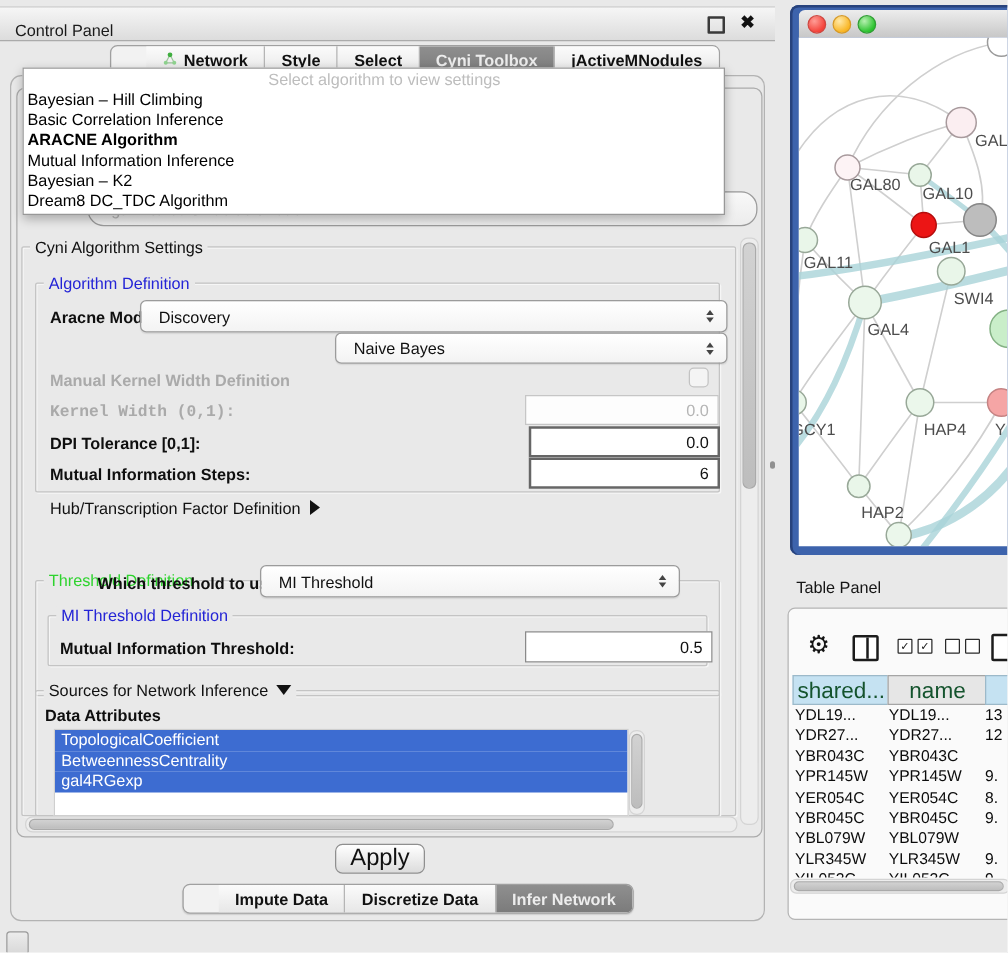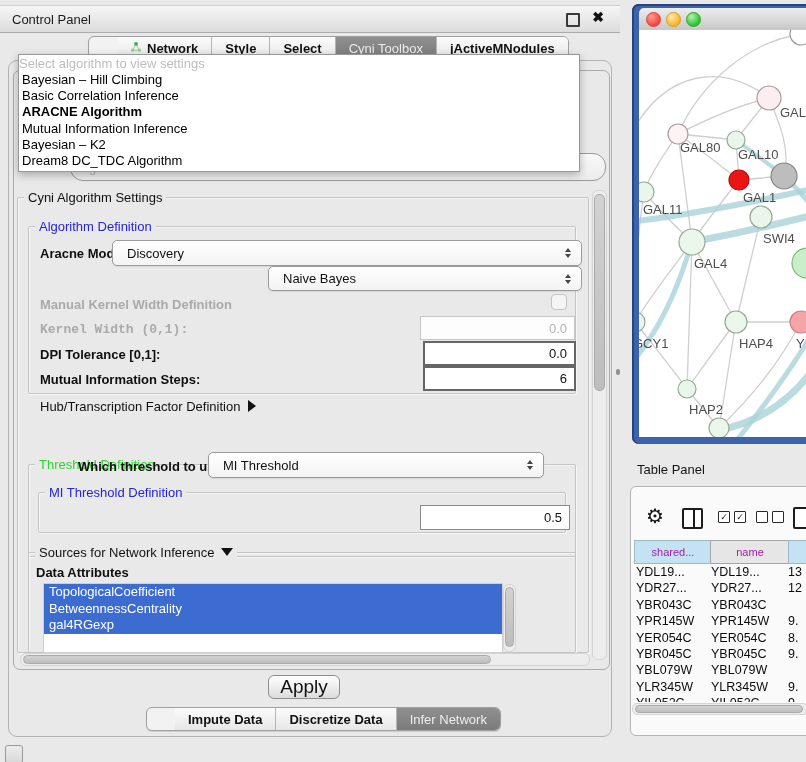--- a/index.html
+++ b/index.html
@@ -4,33 +4,33 @@
 <style>
   html,body{margin:0;padding:0;}
   .page{position:relative;width:806px;height:762px;overflow:hidden;background:#e9e9e9;
         font-family:"Liberation Sans",sans-serif;color:#111;}
   .abs{position:absolute;}
 
   
   .cp-titlebar{left:0;top:5px;width:620px;height:26px;
     background:linear-gradient(#f6f6f6,#dcdcdc);
     border-top:1px solid #cfcfcf;border-bottom:1px solid #ababab;
-    display:flex;align-items:center;}
+    display:flex;align-items:flex-end;}
   .cp-title{font-size:13px;color:#1a1a1a;padding-left:12px;}
   .float-btn{position:absolute;right:40px;top:7px;width:10px;height:10px;
     border:2px solid #3a3a3a;border-radius:1px;background:transparent;}
   .close-btn{position:absolute;right:16px;top:3px;font-size:14px;font-weight:bold;color:#111;}
 
   
   .tabbar{display:flex;border:1px solid #a0a0a0;border-radius:6px;overflow:hidden;
     background:#f2f2f2;height:22px;box-shadow:0 1px 1px rgba(0,0,0,.12);padding-left:28px;}
   .tab{display:flex;align-items:center;gap:5px;padding:0 13px;font-size:13px;font-weight:bold;
     background:linear-gradient(#fbfbfb,#e7e7e7);border-left:1px solid #b5b5b5;white-space:nowrap;}
   .tab:first-child{border-left:none;}
-  .tab.sel{background:linear-gradient(#8f8f8f,#7b7b7b);color:#ededed;font-weight:normal;}
+  .tab.sel{background:linear-gradient(#8f8f8f,#7b7b7b);color:#ededed;font-weight:bold;}
   .top-tabs{left:88px;top:36px;}
   .bottom-tabs{left:146px;top:707px;}
 
   
   .cp-body{left:8px;top:60px;width:602px;height:675px;background:#e9e9e9;
     border:1px solid #b3b3b3;border-radius:9px;}
   .content-box{left:13px;top:70px;width:595px;height:598px;background:#e9e9e9;
     border:1px solid #ababab;border-radius:7px;}
 
   
@@ -77,21 +77,21 @@
   .apply-btn{left:268px;top:675px;width:70px;height:22px;border:1px solid #8f8f8f;border-radius:6px;
     background:linear-gradient(#ffffff,#dcdcdc);font-size:19px;display:flex;align-items:center;
     justify-content:center;}
 
   
   .bg-combo{left:70px;top:153px;width:516px;height:26px;border:1px solid #9b9b9b;border-radius:13px;
     background:linear-gradient(#f8f8f8,#ececec);display:flex;align-items:center;padding-left:18px;
     font-size:13px;color:#b9b9b9;}
   .popup{left:18px;top:54px;width:560px;height:116px;background:#fff;border:1px solid #989898;
     box-shadow:0 3px 8px rgba(0,0,0,.28);z-index:50;}
-  .popup-header{height:17px;text-align:left;font-size:13px;color:#bdbdbd;line-height:17px;}
+  .popup-header{height:17px;text-align:center;font-size:13px;color:#bdbdbd;line-height:17px;padding-left:17px;}
   .popup-item{height:16.2px;line-height:16.2px;font-size:13px;color:#000;padding-left:3px;white-space:nowrap;}
   .popup-item.sel{font-weight:bold;}
 
   .corner-icon{left:5px;top:745px;width:16px;height:17px;border:1px solid #9a9a9a;border-radius:3px;
     background:linear-gradient(#ececec,#d8d8d8);}
   .grip{left:616px;top:369px;width:4px;height:6px;background:#909090;border-radius:2px;}
 
   
   .net-window{left:632px;top:4px;width:178px;height:440px;background:#3d63ac;
     border-radius:7px 0 0 7px;box-shadow:inset 2px 0 0 #28437d, inset 0 2px 0 #28437d;}
@@ -111,21 +111,21 @@
   .tp-toolbar-icon{position:absolute;top:506px;}
   .gear{font-size:20px;line-height:20px;color:#141414;}
   .split-icon{width:17px;height:17px;border:2px solid #1c1c1c;border-radius:2px;position:relative;background:#fff;}
   .split-icon::after{content:"";position:absolute;left:50%;top:0;bottom:0;width:2px;background:#1c1c1c;}
   .cb-pair{display:flex;gap:4px;}
   .cb{width:10px;height:10px;border:1.5px solid #2a2a2a;border-radius:1px;font-size:9px;line-height:10px;
     text-align:center;color:#1a1a1a;background:#fff;}
   .doc-icon{width:18px;height:18px;border:2px solid #1c1c1c;border-radius:2px;background:#fff;}
 
   .th-cell{position:absolute;top:540px;height:22px;border:1px solid #a5a5a5;display:flex;
-    align-items:center;justify-content:center;font-size:11px;color:#a21caf;background:#e6e6e6;}
+    align-items:center;justify-content:center;font-size:18px;color:#14532d;background:#e6e6e6;}
   .th-cell.hl{background:#c5e2f2;border-color:#9cb9c9;}
   .table-rows{left:632px;top:564px;width:174px;height:138px;overflow:hidden;}
   .trow{display:flex;height:16.4px;line-height:16.4px;font-size:12.5px;color:#0c0c0c;}
   .trow .c1{width:76px;padding-left:4px;box-sizing:border-box;}
   .trow .c2{width:78px;padding-left:3px;box-sizing:border-box;}
   .trow .c3{padding-left:2px;}
 
   svg text{font-family:"Liberation Sans",sans-serif;}
 </style>
 </head>
@@ -226,20 +226,21 @@
     <span>MI Threshold</span>
     <span class="spin">
         <i class="up"></i>
         <i class="dn"></i>
       </span>
   </div>
 
   <div class="abs group" style="left:38px;top:492px;width:526px;height:39px;">
     <span class="group-label lbl-blue">MI Threshold Definition</span>
   </div>
+  <span class="abs fld" style="left:48px;top:511px;">Mutual Information Threshold:</span>
   <div class="abs num-input soft" style="left:420px;top:505px;width:141px;height:23px;">
     <span>0.5</span>
   </div>
 
   <div class="abs group" style="left:28px;top:552px;width:546px;height:99px;">
     <span class="group-label"><span>Sources for Network Inference</span><span class="tri-down"></span></span>
   </div>
   <span class="abs fld" style="left:36px;top:565px;">Data Attributes</span>
   <div class="abs attr-list" style="left:43px;top:583px;width:458px;height:68px;">
       <div class="attr-item">TopologicalCoefficient</div>

